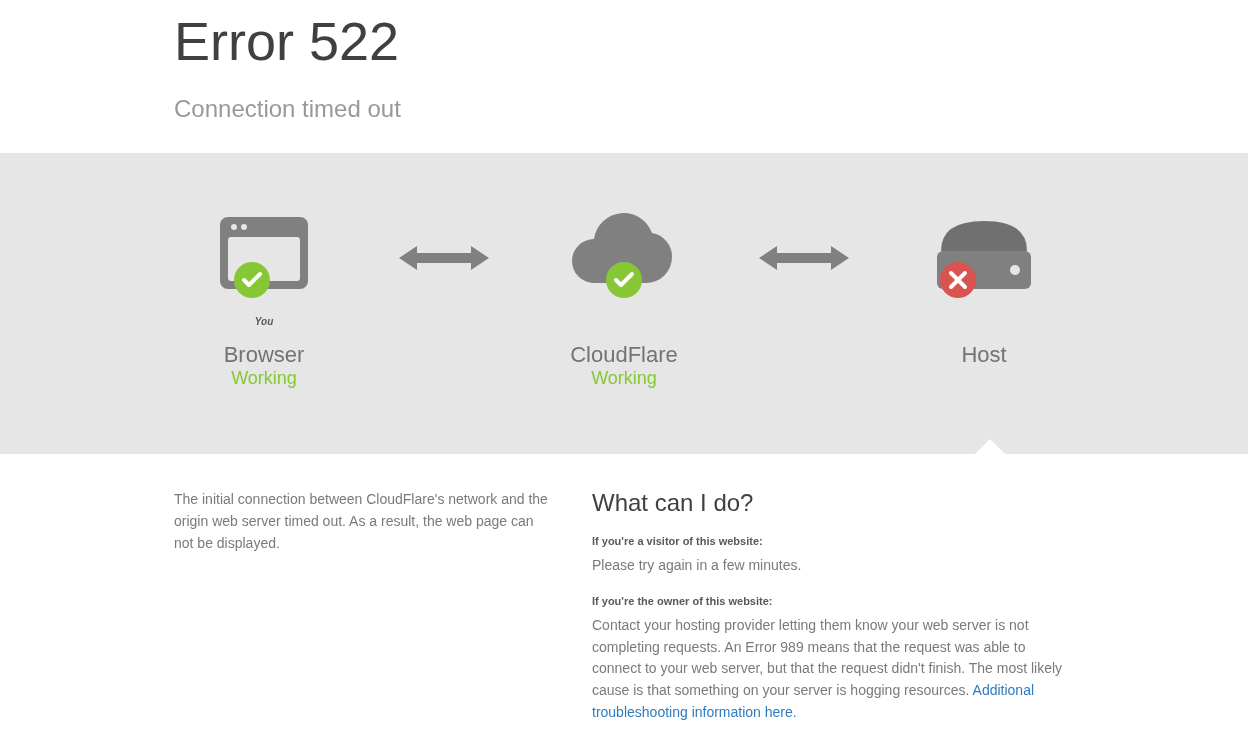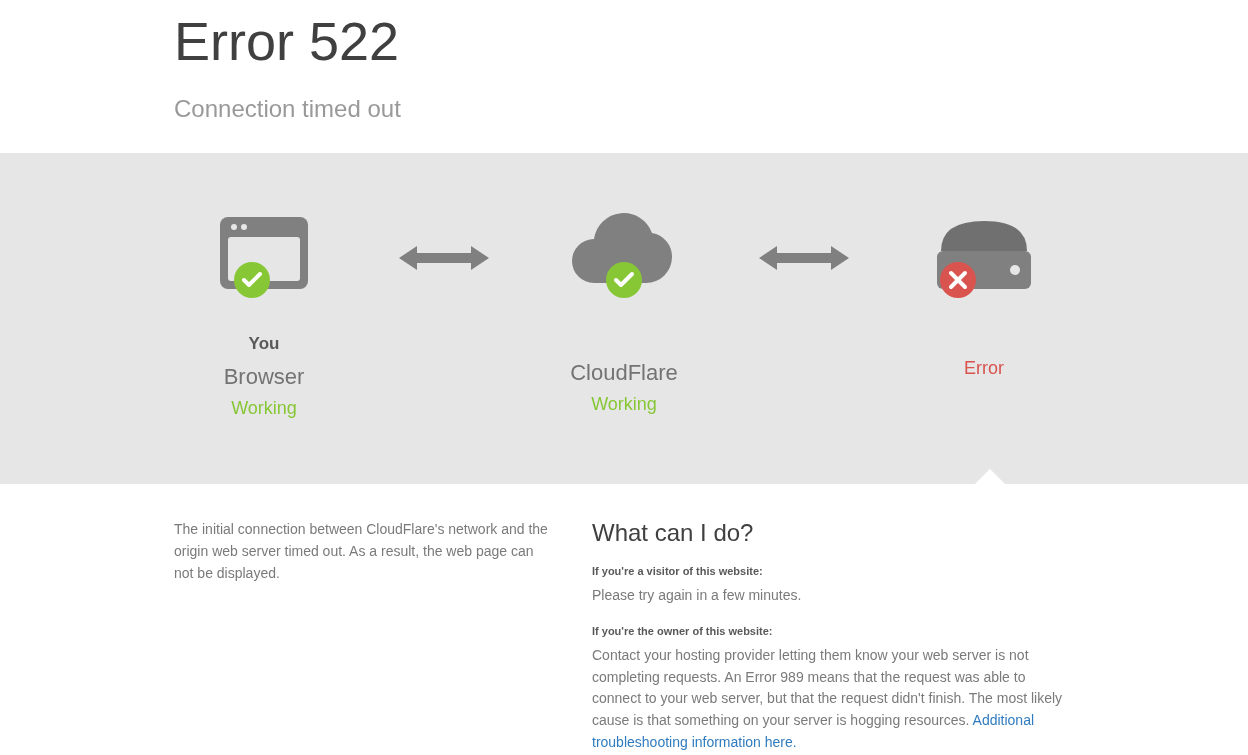--- a/index.html
+++ b/index.html
@@ -43,36 +43,37 @@
     text-align: center;
   }
   .node-icon-wrap {
     height: 100px;
     display: flex;
     align-items: center;
     justify-content: center;
     position: relative;
   }
   .node-sublabel {
-    font-size: 17px;
+    font-size: 10px;
     font-weight: 600;
     color: #595959;
-    margin-top: 26px;
+    margin-top: 8px;
     min-height: 16px;
+    font-style: italic;
   }
   .node-title {
     font-size: 22px;
     font-weight: 400;
     color: #737373;
     margin-top: 10px;
   }
   .node-status {
     font-size: 18px;
     font-weight: 400;
-    margin-top: 8px;
+    margin-top: 0;
   }
   .status-ok { color: #87c735; }
   .status-err { color: #d9534f; }
   .arrow {
     width: 90px;
     height: 100px;
     display: flex;
     align-items: center;
     justify-content: center;
   }
@@ -204,21 +205,21 @@
           </svg>
         </span>
         <span style="position:absolute; left:44px; top:52px;">
           <svg width="40" height="40" viewBox="0 0 40 40">
             <circle cx="20" cy="20" r="18" fill="#d9534f"></circle>
             <path d="M13 13 L27 27 M27 13 L13 27" stroke="#ffffff" stroke-width="4" stroke-linecap="round"></path>
           </svg>
         </span>
       </div>
       <div class="node-sublabel"></div>
-      <div class="node-status status-err">Error</div>
+      <div class="node-title">Host</div>
     </div>
 
   </div>
   <div class="pointer">
       <div class="pointer-tri"></div>
     </div>
 </div>
 
 <div class="explain">
   <div class="col-left">

